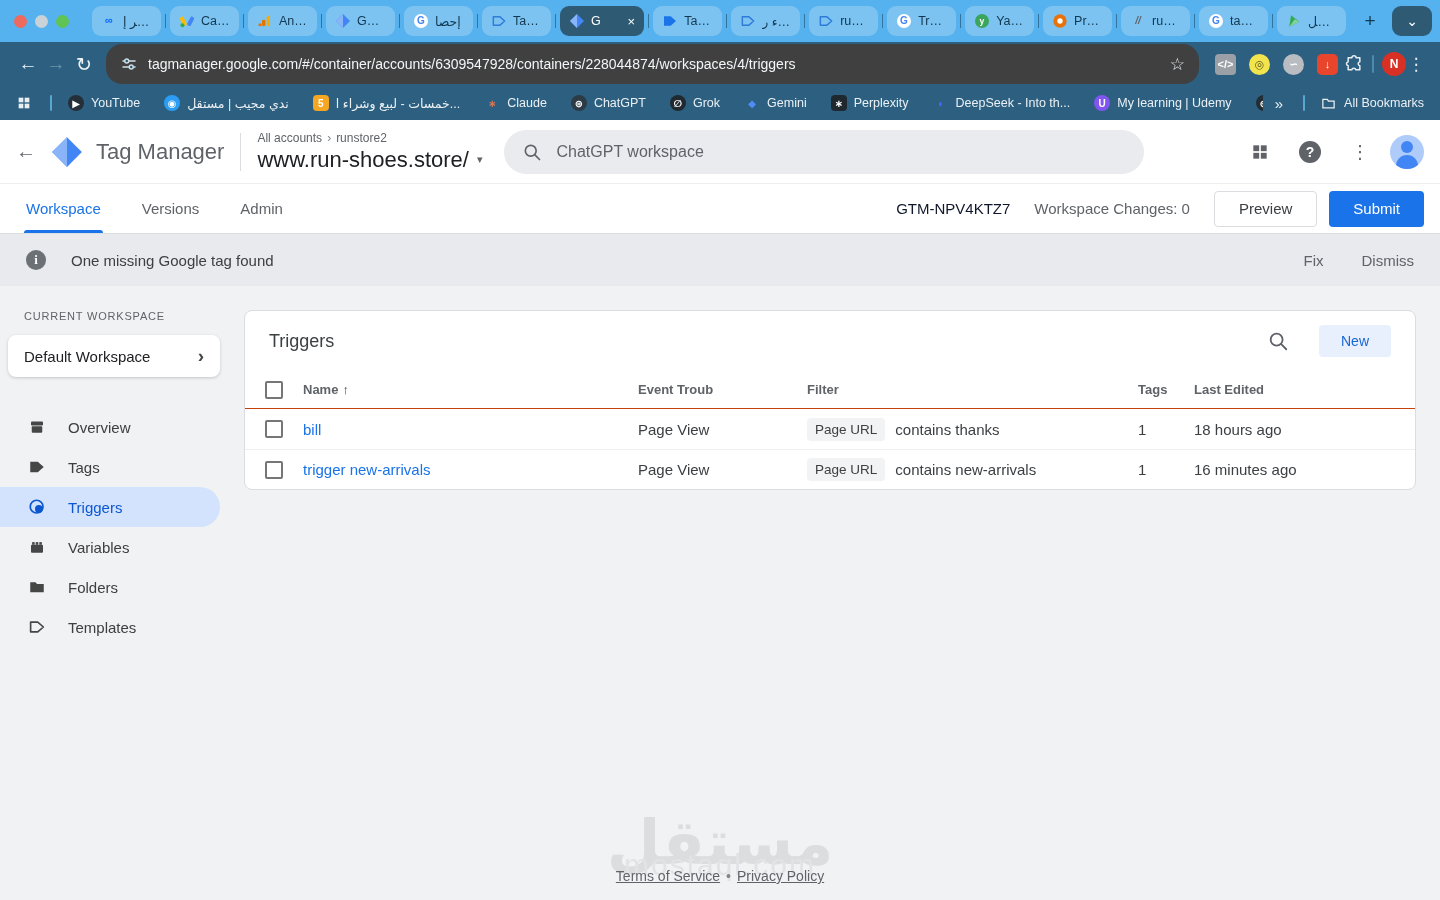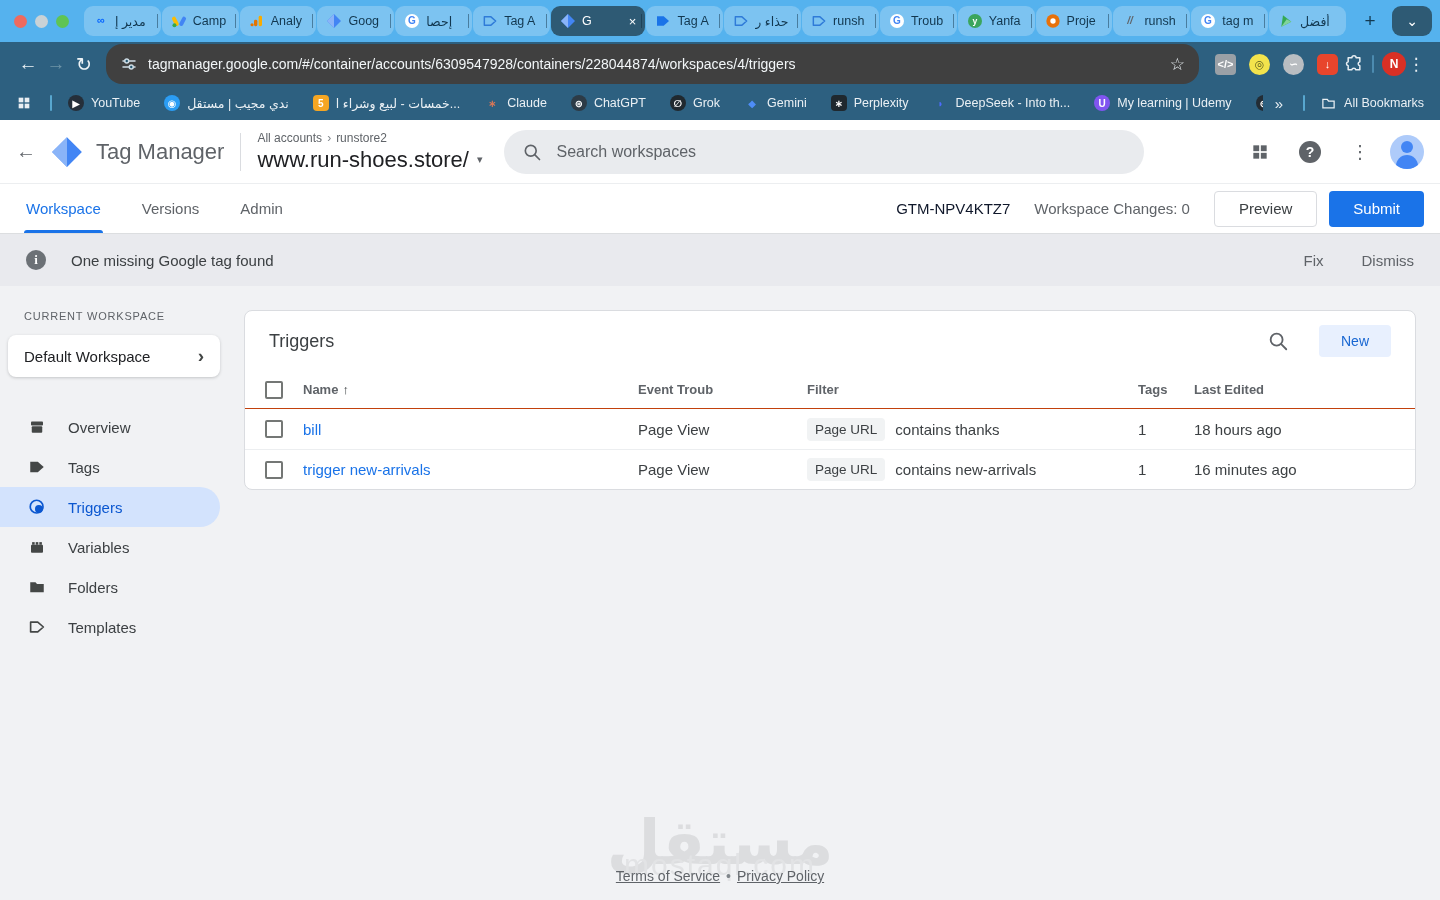--- a/index.html
+++ b/index.html
@@ -8,21 +8,21 @@
   .screen { width:1440px; height:900px; position:relative; display:flex; flex-direction:column; }
 
   
   .tabbar { height:42px; background:#55b2ee; display:flex; align-items:center; padding:0 8px 0 14px; flex:0 0 auto; }
   .traffic { display:flex; gap:8px; margin-right:14px; }
   .light { width:13px; height:13px; border-radius:50%; }
   .light.red { background:#ee6a5f; }
   .light.gray { background:#c9d2d6; }
   .light.green { background:#5fc454; }
   .tabs { display:flex; align-items:center; flex:1; min-width:0; }
-  .tab { position:relative; flex:0 1 78px; min-width:0; height:30px; margin-left:1px; border-radius:9px;
+  .tab { position:relative; flex:0 1 78px; min-width:0; height:30px; margin-left:9px; border-radius:9px;
          background:#7cc3f1; display:flex; align-items:center; gap:6px; padding:0 9px;
          font-size:12.5px; color:#12374f; cursor:default; }
   .tab + .tab::before { content:''; position:absolute; left:-5px; top:8px; width:1px; height:14px; background:rgba(10,40,60,.45); }
   .tab.active { background:#2e5a74; color:#fff; flex-basis:96px; }
   .tab .ticon { width:16px; height:16px; flex:0 0 auto; }
   .tab .tlabel { overflow:hidden; white-space:nowrap; text-overflow:ellipsis; flex:1; min-width:0; }
   .tab .tab-close { font-size:13px; color:#fff; flex:0 0 auto; cursor:pointer; }
   .newtab-btn { width:28px; height:28px; margin-left:10px; border-radius:8px; display:flex; align-items:center; justify-content:center;
                 font-size:19px; color:#123a52; cursor:pointer; flex:0 0 auto; }
   .tabsearch-btn { width:40px; height:30px; margin-left:8px; border-radius:9px; background:#2e5a74; color:#fff;
@@ -491,21 +491,21 @@
       </span>
       <span class="container-row">
         <span class="container-name">www.run-shoes.store/</span>
         <span class="caret">▾</span>
       </span>
     </div>
     <div class="ws-search">
       <svg width="20" height="20" style="color:#5f6368">
           <use href="#i-search"></use>
         </svg>
-      <span class="ph">Search workspaces</span>
+      <span class="ph">ChatGPT workspace</span>
     </div>
     <div class="hdr-spacer"></div>
     <div class="hdr-icons">
       <span class="hicon">
           <svg width="20" height="20">
             <use href="#i-grid4"></use>
           </svg>
         </span>
       <span class="hicon">
           <span class="help-circle">?</span>

